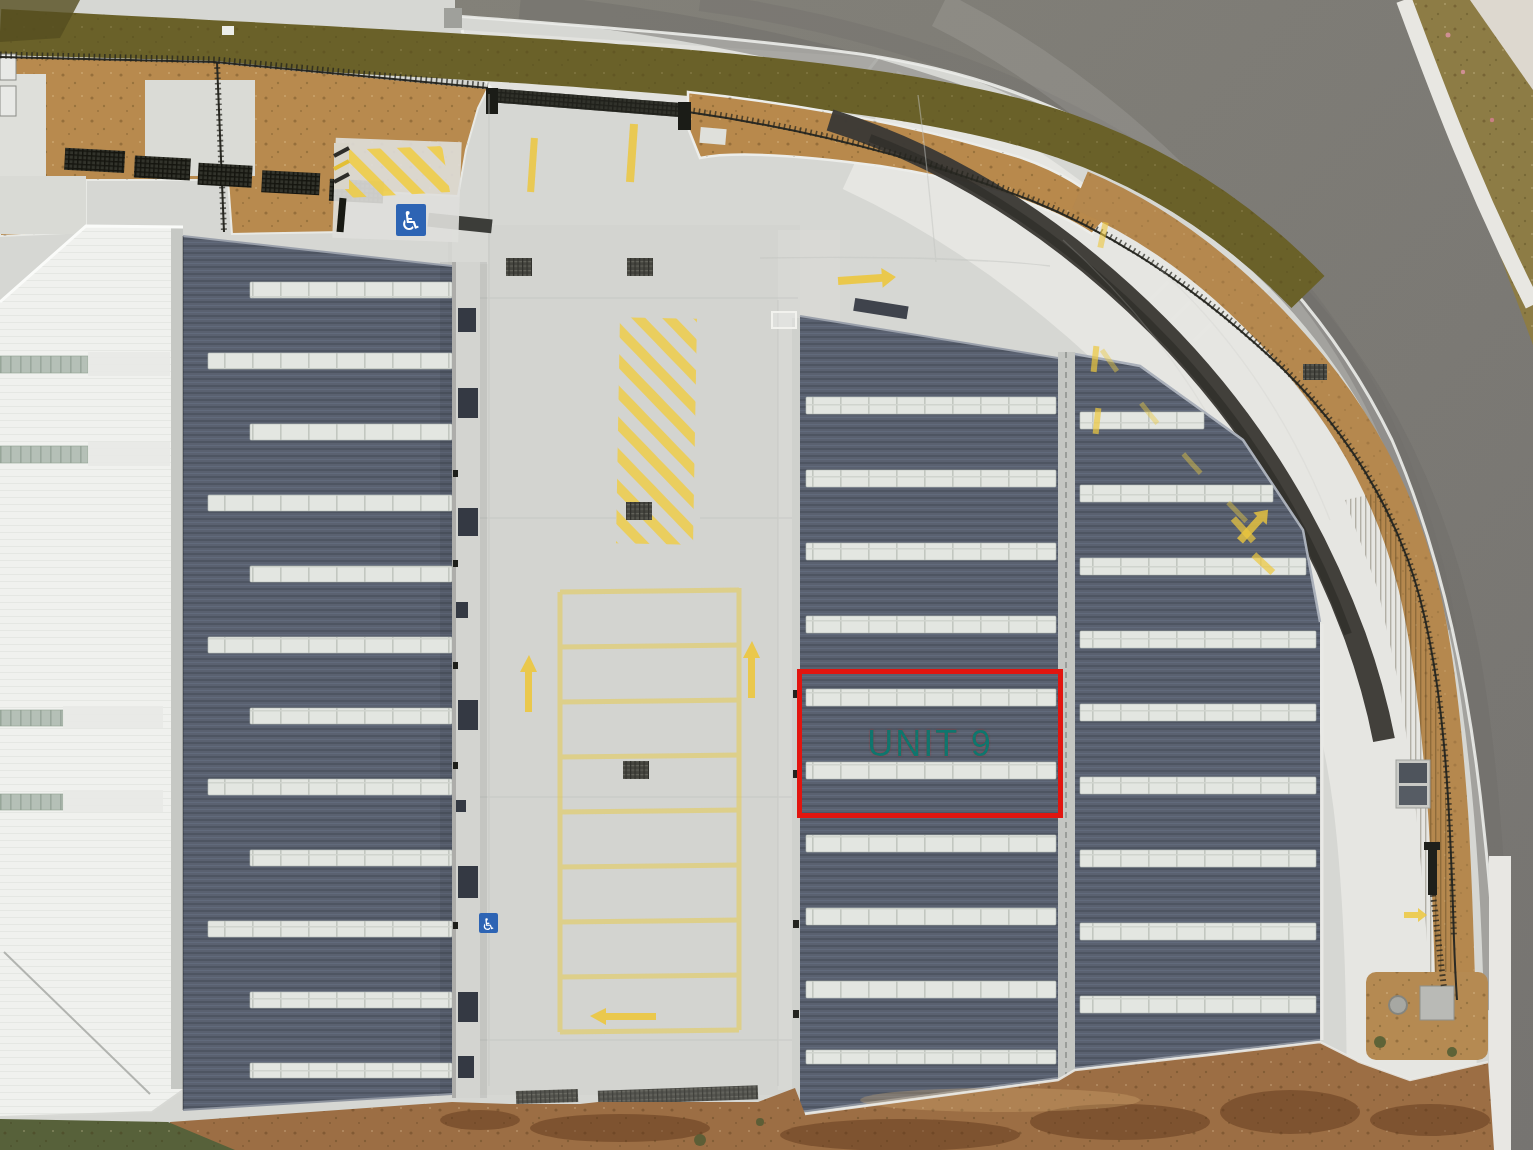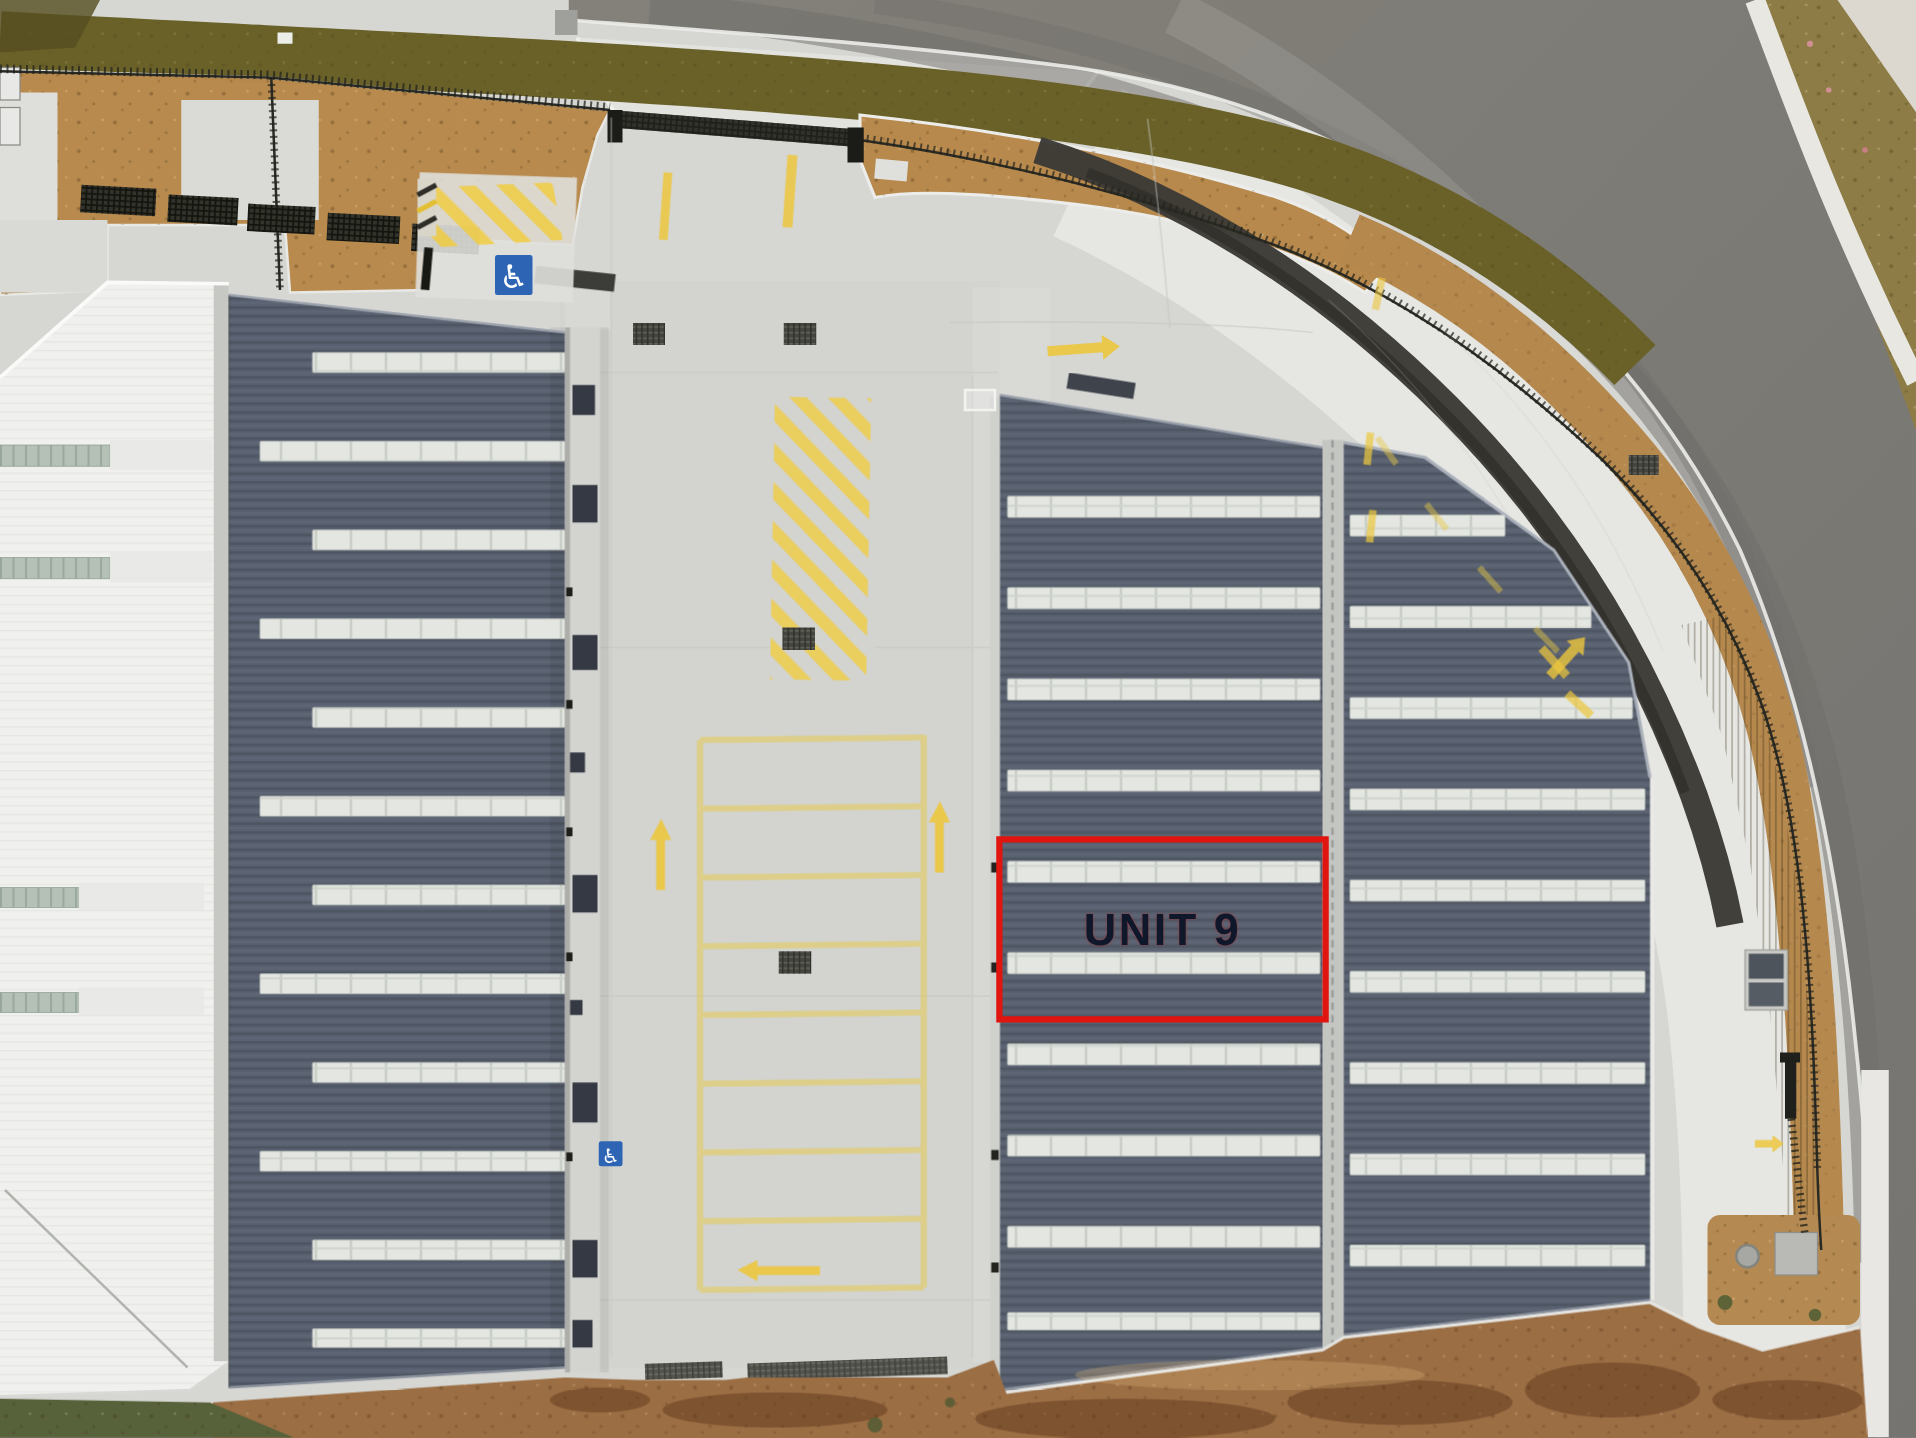--- a/index.html
+++ b/index.html
@@ -7,21 +7,21 @@
     position:relative;width:1533px;height:1150px;overflow:hidden;
     font-family:"Liberation Sans", sans-serif;background:#d6d7d3;
   }
   .stage svg{position:absolute;left:0;top:0;}
   .unit-box{
     position:absolute;left:797px;top:669px;width:266px;height:149px;
     border:5px solid #e1150f;box-sizing:border-box;
     display:flex;align-items:center;justify-content:center;z-index:10;
   }
   .unit-box span{
-    font-size:36px;font-weight:bold;color:#0f172a;letter-spacing:2px;
+    font-size:36px;font-weight:normal;color:#0f766e;letter-spacing:2px;
     text-shadow:0 0 2px rgba(223,18,13,.55);
   }
 </style>
 </head>
 <body>
 
 <div class="stage">
 <svg width="1533" height="1150" viewBox="0 0 1533 1150">
   <defs>
     <pattern id="corr" width="7" height="7" patternUnits="userSpaceOnUse">

